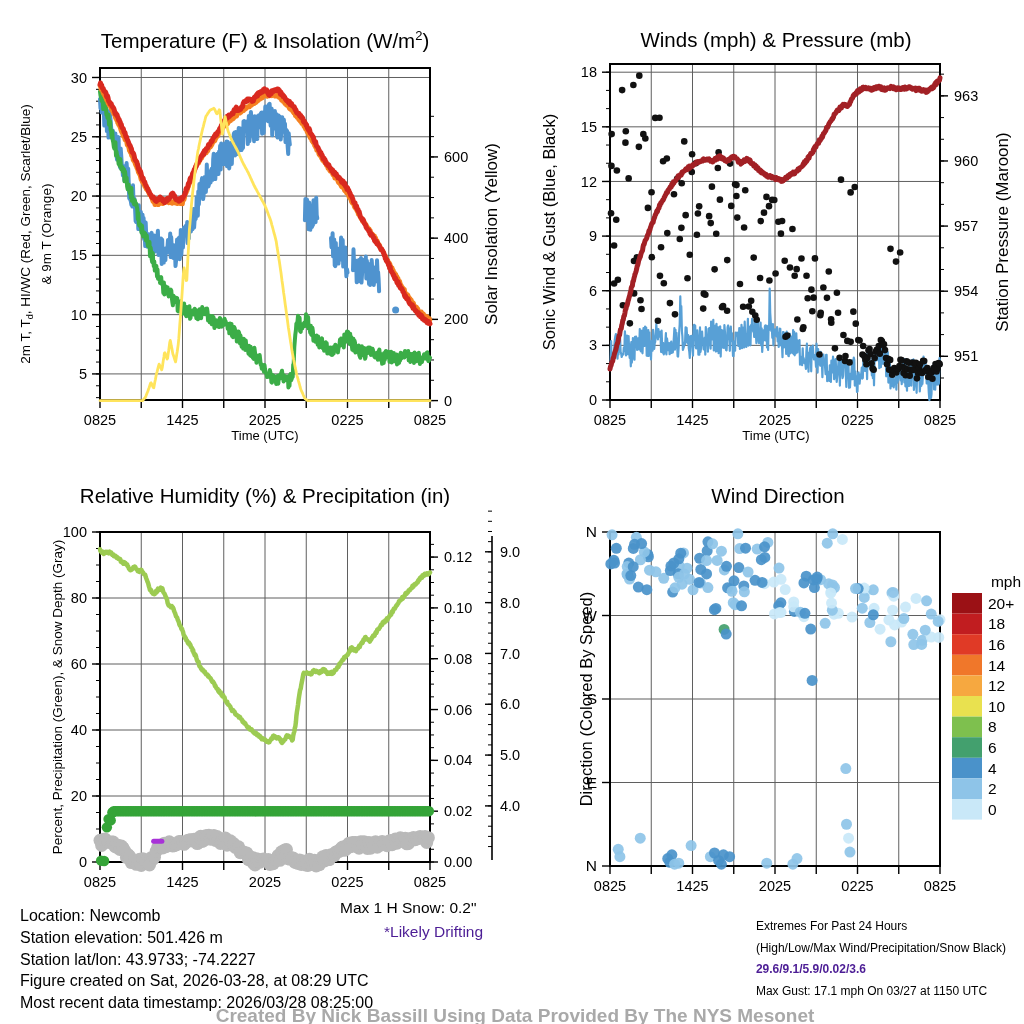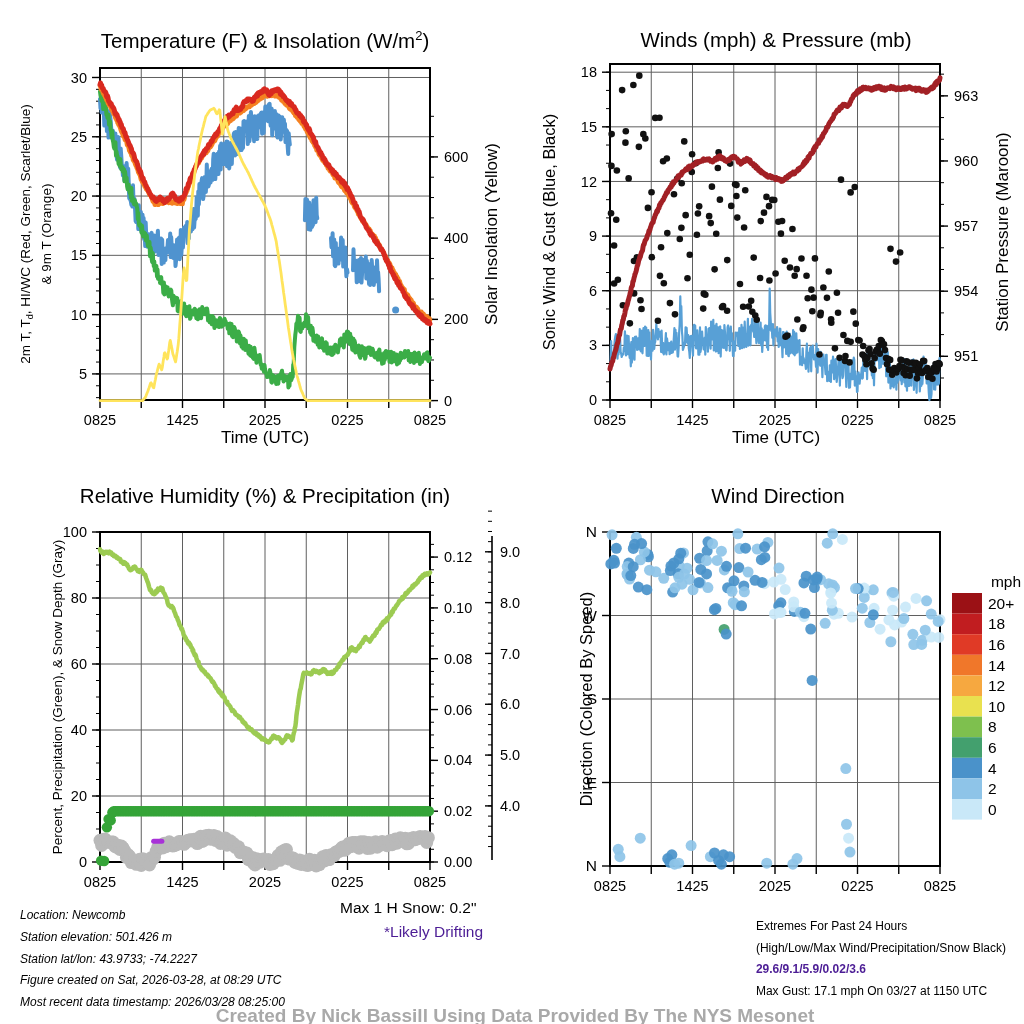--- a/index.html
+++ b/index.html
@@ -3,26 +3,26 @@
 <meta charset="utf-8">
 <style>
   html,body{margin:0;padding:0;background:#fff;}
   #page{position:relative;width:1024px;height:1024px;background:#fff;overflow:hidden;
         font-family:"Liberation Sans",sans-serif;color:#000;}
   svg text{font-family:"Liberation Sans",sans-serif;}
   .abs{position:absolute;}
   .chart-title{font-size:20.5px;white-space:nowrap;transform:translateX(-50%);}
   .chart-title sup{font-size:13px;}
   .rot{transform:translate(-50%,-50%) rotate(-90deg);white-space:nowrap;text-align:center;}
-  .xlabel{font-size:17px;transform:translateX(-50%);white-space:nowrap;}
+  .xlabel{font-size:13px;transform:translateX(-50%);white-space:nowrap;}
   .small-ylabel{font-size:13.5px;line-height:15.5px;}
   .small-ylabel sub{font-size:9px;}
   .mid-ylabel{font-size:16.5px;}
   .big-ylabel{font-size:17px;}
-  .info-block{font-size:12px;line-height:21.8px;font-style:italic;}
+  .info-block{font-size:16px;line-height:21.8px;}
   .extremes-block{font-size:12px;line-height:21.6px;text-align:left;}
   .note{font-size:15.5px;white-space:nowrap;}
   .footer{font-size:19px;white-space:nowrap;transform:translateX(-50%);font-weight:bold;}
 </style>
 </head>
 <body>
 
 <div id="page">
 
   <svg id="chart-canvas" class="abs" style="left:0;top:0" width="1024" height="1024">

